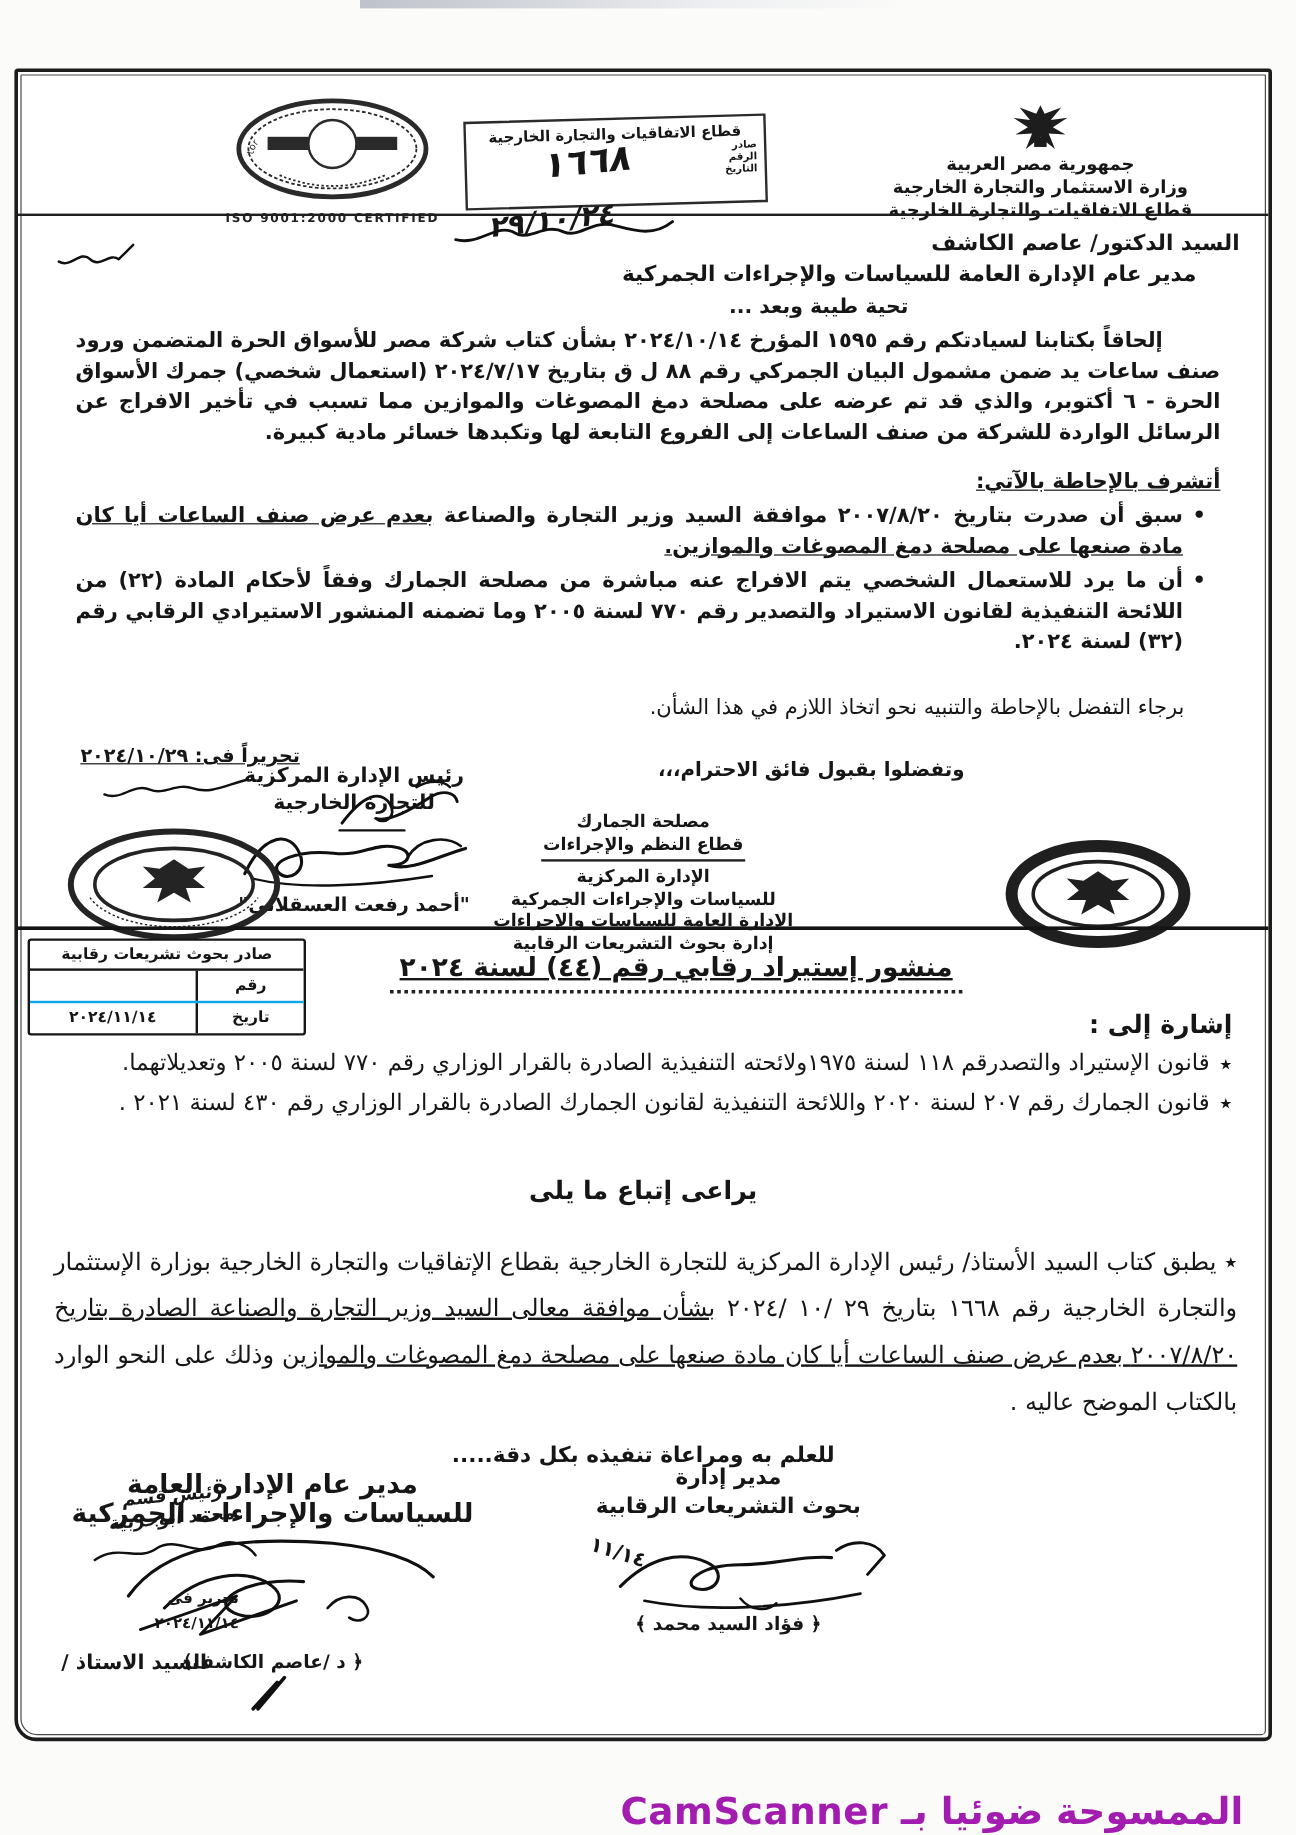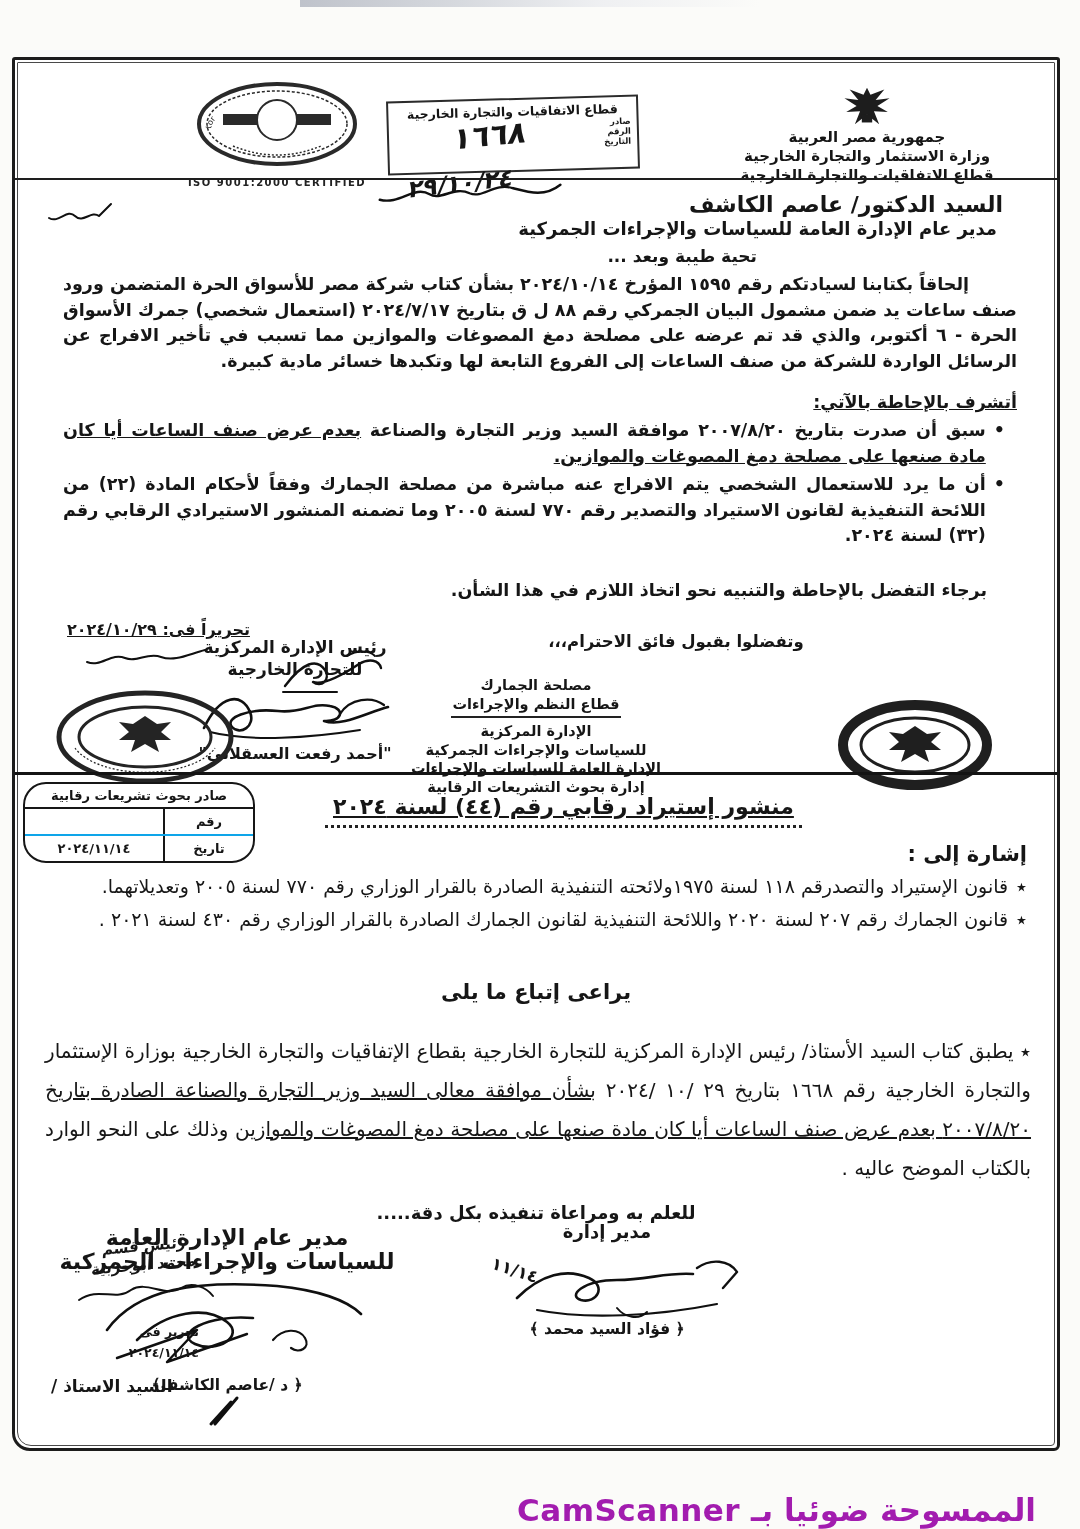--- a/index.html
+++ b/index.html
@@ -27,35 +27,35 @@
   .stamp-labels{font-size:8.5px;font-weight:bold;line-height:10px;width:46px;}
   .stamp-num{flex:1;text-align:center;font-size:30px;font-weight:bold;
     transform:rotate(-4deg) skewX(-12deg);letter-spacing:10px;margin-top:-2px;}
   .stamp-date{position:absolute;left:18px;bottom:-26px;font-size:24px;font-weight:bold;
     transform:rotate(-5deg) skewX(-14deg);letter-spacing:4px;}
   .lh-left{position:absolute;left:162px;top:20px;width:200px;text-align:center;}
   .iso-line{font-size:10px;font-weight:bold;letter-spacing:1.5px;color:#222;margin-top:1px;}
   .rule1{position:absolute;left:0;top:118px;width:100%;border-top:2.5px solid #1e1e1e;}
 
   
-  .addr1{position:absolute;right:54px;top:132px;font-size:22px;font-weight:bold;}
+  .addr1{position:absolute;right:24px;top:132px;font-size:18px;font-weight:bold;}
   .addr2{position:absolute;right:60px;top:158px;font-size:18px;font-weight:bold;}
   .addr-mark{position:absolute;left:30px;top:138px;}
   .greeting{position:absolute;right:300px;top:186px;font-size:17px;font-weight:bold;}
   .body-par{position:absolute;right:40px;left:48px;top:212px;font-size:17.5px;
     font-weight:bold;line-height:25.5px;text-align:justify;}
   .body-par .indent{display:inline-block;width:48px;}
   .notice{position:absolute;right:40px;top:332px;font-size:17.5px;font-weight:bold;
     text-decoration:underline;}
   .bullets{position:absolute;right:52px;left:48px;top:358px;font-size:17.5px;
     font-weight:bold;line-height:25.5px;text-align:justify;}
   .bullet-item{display:flex;gap:8px;margin-bottom:3px;}
   .bullet-item .dot{flex:0 0 auto;}
   .u{text-decoration:underline;}
-  .request{position:absolute;right:70px;top:520px;font-size:17.5px;font-weight:bold;}
+  .request{position:absolute;right:70px;top:520px;font-size:17.5px;font-weight:normal;}
   .closing{position:absolute;right:0;left:280px;top:552px;text-align:center;
     font-size:16.5px;font-weight:bold;margin-top:20px;}
   .signer{position:absolute;left:640px;right:60px;top:576px;text-align:center;}
   .signer{left:auto;width:300px;right:612px;}
   .signer .t{font-size:17px;font-weight:bold;line-height:22px;}
   .signer .name{font-size:16px;font-weight:bold;margin-top:-6px;}
   .written-on{position:absolute;left:52px;top:560px;font-size:16px;font-weight:bold;
     text-decoration:underline;}
   .written-hand{position:absolute;left:66px;top:584px;}
   .mid-sig{position:absolute;left:262px;top:582px;}
@@ -63,21 +63,21 @@
   
   .cust-head{position:absolute;left:0;right:0;top:616px;text-align:center;
     font-size:14.5px;font-weight:bold;line-height:18.5px;}
   .sub-rule{width:170px;border-top:2px solid #222;margin:3px auto 4px;}
   .logo-left{position:absolute;left:38px;top:628px;}
   .logo-right{position:absolute;right:64px;top:640px;}
   .rule2{position:absolute;left:0;top:712px;width:100%;border-top:3px solid #141414;}
 
   
   .ref-box{position:absolute;left:auto;right:802px;top:722px;width:228px;
-    border:2px solid #161616;border-radius:23px;overflow:hidden;font-weight:bold;background:#fff;}
+    border:2px solid #161616;border-radius:3px;overflow:hidden;font-weight:bold;background:#fff;}
   .ref-box .hd{font-size:13px;text-align:center;border-bottom:2px solid #161616;padding:4px 2px;}
   .ref-row{display:flex;border-bottom:2px solid #0ea5e9;}
   .ref-row:last-child{border-bottom:none;}
   .ref-row .lbl{width:84px;border-left:2px solid #161616;font-size:13px;
     text-align:center;padding:5px 2px;}
   .ref-row .val{flex:1;font-size:13px;text-align:center;padding:5px 2px;}
 
   .circ-title{position:absolute;left:310px;top:734px;font-size:22px;font-weight:bold;
     text-decoration:underline;border-bottom:3px dotted #222;padding:0 8px 6px;}
   .ref-heading{position:absolute;right:30px;top:782px;font-size:21px;font-weight:bold;text-align:center;}
@@ -279,20 +279,21 @@
       <path d="M196 70 C 206 58, 222 58, 228 68 C 234 78, 222 84, 214 78" stroke-width="2.2"></path>
     </svg>
     <div class="stamp-name">﴿ د /عاصم الكاشف﴾</div>
     <svg class="scrawl" width="60" height="34" viewBox="0 0 60 34">
       <path d="M40 4 L 18 30 M 34 8 L 14 30" stroke-width="3"></path>
     </svg>
   </div>
 
   <div class="sig-dir">
     <div class="t">مدير إدارة</div>
+    <div class="t">بحوث التشريعات الرقابية</div>
     <div style="position:relative;height:84px;">
       <svg class="scrawl" width="260" height="84" viewBox="0 0 260 84" style="position:absolute;right:0;top:0;">
         <path d="M20 54 C 44 30, 70 24, 92 34 C 110 42, 100 60, 84 56 C 70 52, 86 36, 120 36 C 150 36, 170 28, 196 30" stroke-width="2.6"></path>
         <path d="M200 24 C 214 14, 232 16, 240 28 L 226 44" stroke-width="2.4"></path>
         <path d="M40 66 C 90 76, 160 72, 220 60" stroke-width="2.2"></path>
         <path d="M120 64 C 128 74, 142 76, 150 68" stroke-width="2"></path>
       </svg>
       <span class="hand hand-date-mid">١١/١٤</span>
     </div>
     <div class="stamp-name">﴿ فؤاد السيد محمد ﴾</div>

